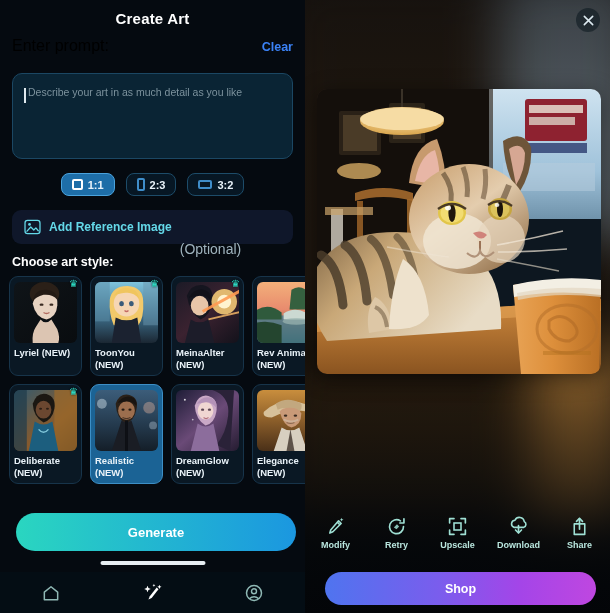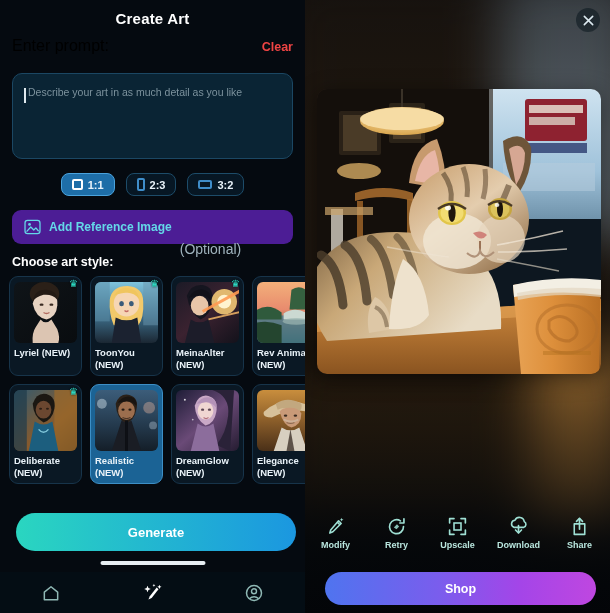--- a/index.html
+++ b/index.html
@@ -24,21 +24,21 @@
     color: #ffffff;
     font-size: 15px;
     font-weight: bold;
     padding-top: 10px;
     letter-spacing: 0.2px;
   }
   .prompt-head {
     display: flex; align-items: baseline; justify-content: space-between;
     padding: 10px 12px 6px 12px;
   }
-  .clear-btn { color: #ef4444; font-size: 12.5px; font-weight: bold; cursor: pointer; }
+  .clear-btn { color: #3b82f6; font-size: 12.5px; font-weight: bold; cursor: pointer; }
 
   .prompt-box {
     margin: 12px 12px;
     height: 86px;
     border: 1px solid #1b4763;
     border-radius: 10px;
     background: #0a2434;
     position: relative;
     padding: 9px 10px;
   }
@@ -73,21 +73,21 @@
   .g-1-1 { width: 11px; height: 11px; border-radius: 2px; }
   .g-2-3 { width: 8px; height: 13px; border-radius: 2px; border-color:#3f8dc9 !important; }
   .g-3-2 { width: 14px; height: 9px; border-radius: 2px; border-color:#3f8dc9 !important; }
   .ratio-label { color: #e9f3fa; font-size: 11px; font-weight: bold; }
 
   
   .ref-box {
     margin: 14px 12px 0 12px;
     height: 34px;
     border-radius: 9px;
-    background: #4c1d95;
+    background: #0f172a;
     display: flex; align-items: center; gap: 8px;
     padding-left: 12px;
     cursor: pointer;
     text-align: center;
   }
   .ref-icon { width: 17px; height: 16px; display:block; }
   .ref-title { color: #64d8e8; font-size: 12px; font-weight: bold; }
   .ref-opt { color: #9fb3bd; font-size: 14px; margin-top: 43px; }
 
   .styles-label {

